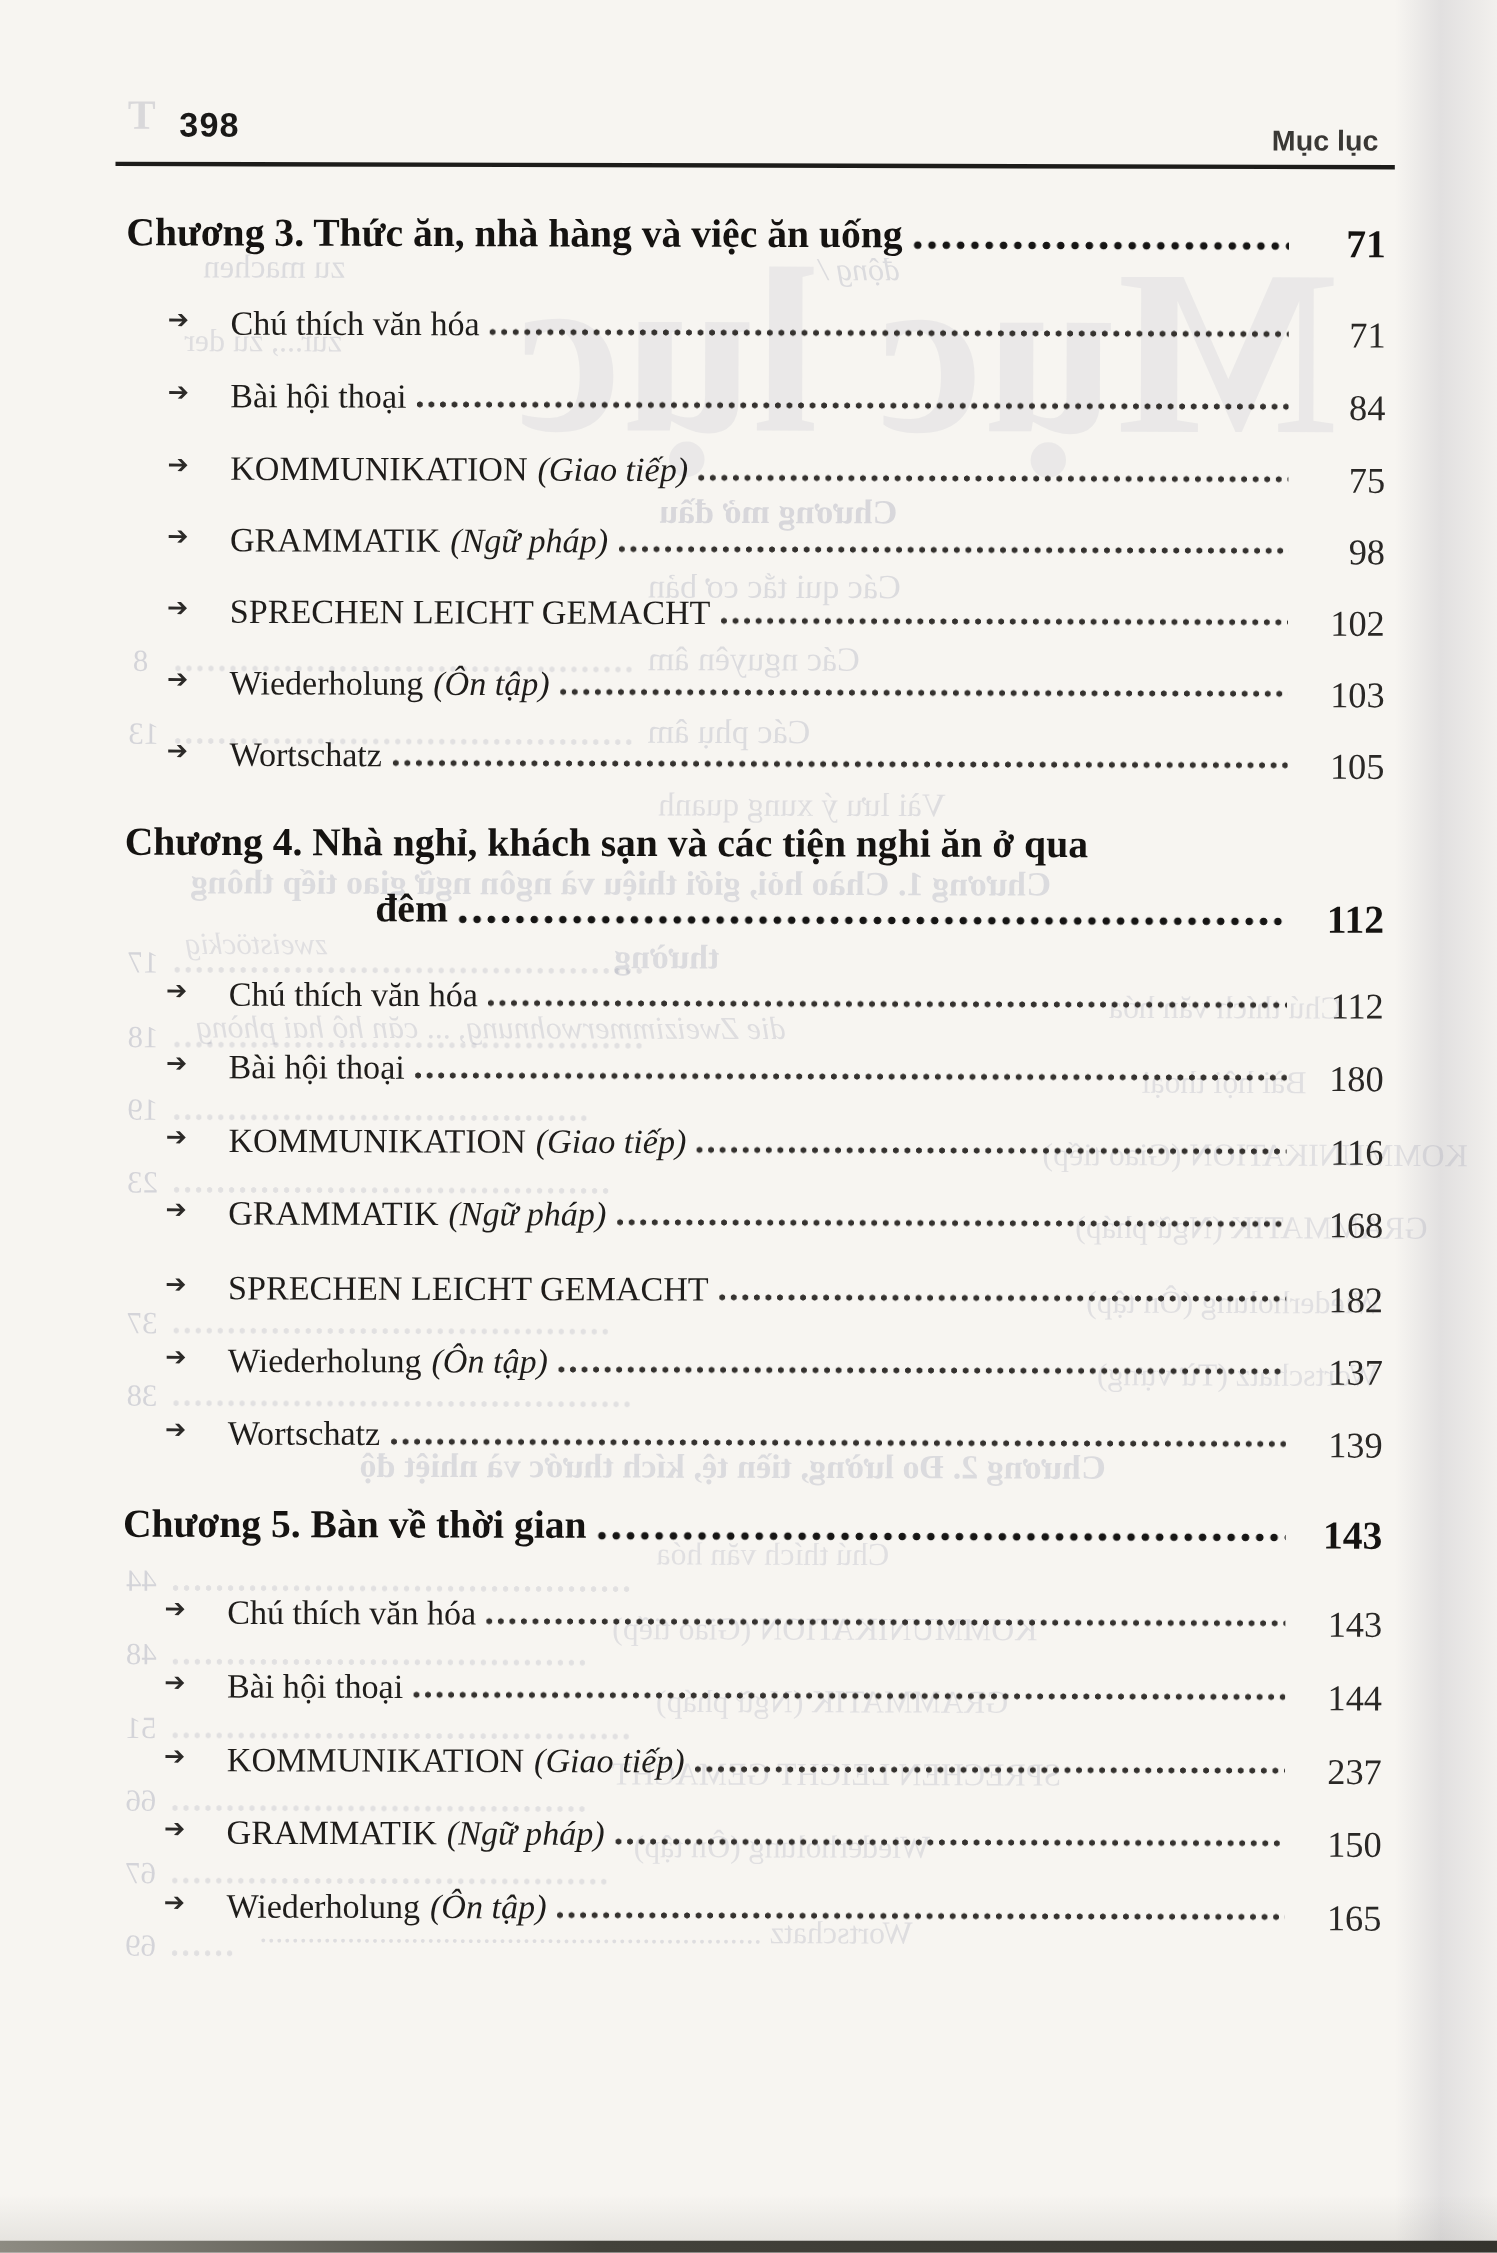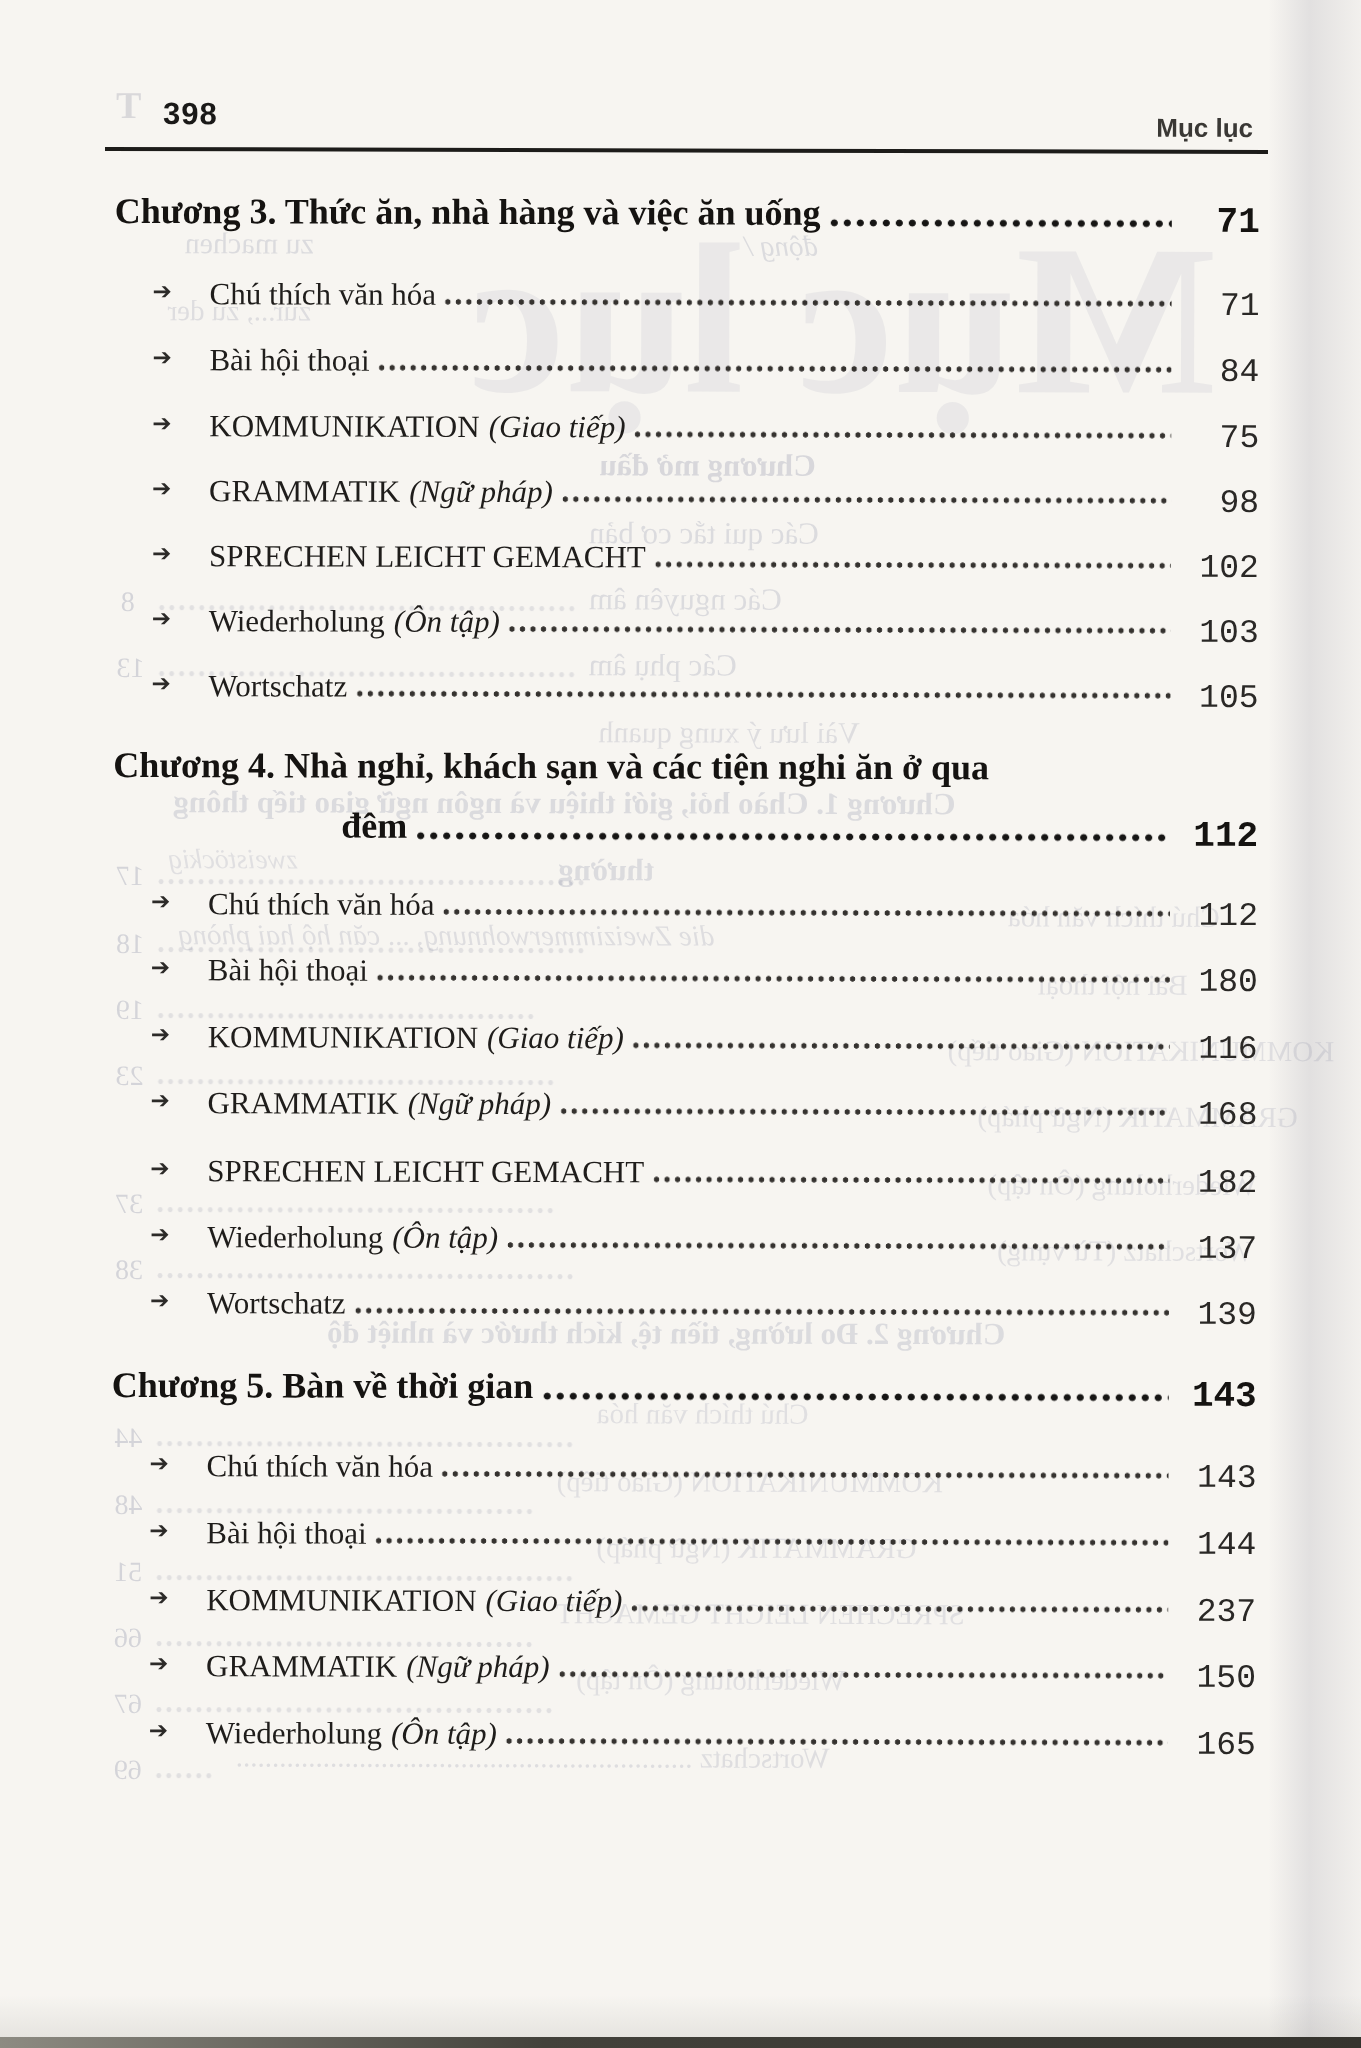--- a/index.html
+++ b/index.html
@@ -32,21 +32,21 @@
 
   .row{position:absolute;left:115px;right:101px;display:flex;align-items:flex-end;height:50px;}
   .row .etext{white-space:nowrap;font-size:31px;}
   .row .arrow{position:absolute;left:38px;bottom:8px;font-family:"DejaVu Sans",sans-serif;
         font-size:23px;font-weight:bold;color:#2c2a28;}
   .entry .etext{margin-left:95px;}
   .it{font-style:italic;margin-left:9px;}
   .it:empty{display:none;margin:0;}
   .dots{flex:1 1 auto;height:8px;margin:0 8px 7px 7px;min-width:30px;
         background:radial-gradient(circle,#35322f 2.4px,rgba(0,0,0,0) 3px) repeat-x left center/10.5px 8px;}
-  .pnum{font-size:33px;min-width:80px;text-align:right;transform:translateY(10px);color:#2a2826;font-family:Liberation Mono, monospace;}
+  .pnum{font-size:33px;min-width:80px;text-align:right;transform:translateY(10px);color:#2a2826;}
 
   .chrow{height:56px;}
   .chrow .etext{font-weight:bold;font-size:36px;color:#151311;}
   .chrow .dots{height:10px;margin-bottom:6px;
         background:radial-gradient(circle,#161514 3.1px,rgba(0,0,0,0) 3.8px) repeat-x left center/13px 10px;}
   .chrow .pnum{font-weight:bold;font-size:36px;transform:translateY(8px);color:#151311;}
   .ch4line1 .etext{font-weight:bold;font-size:36px;color:#151311;}
   .ch4line2{padding-left:228px;}
 </style>
 </head>

